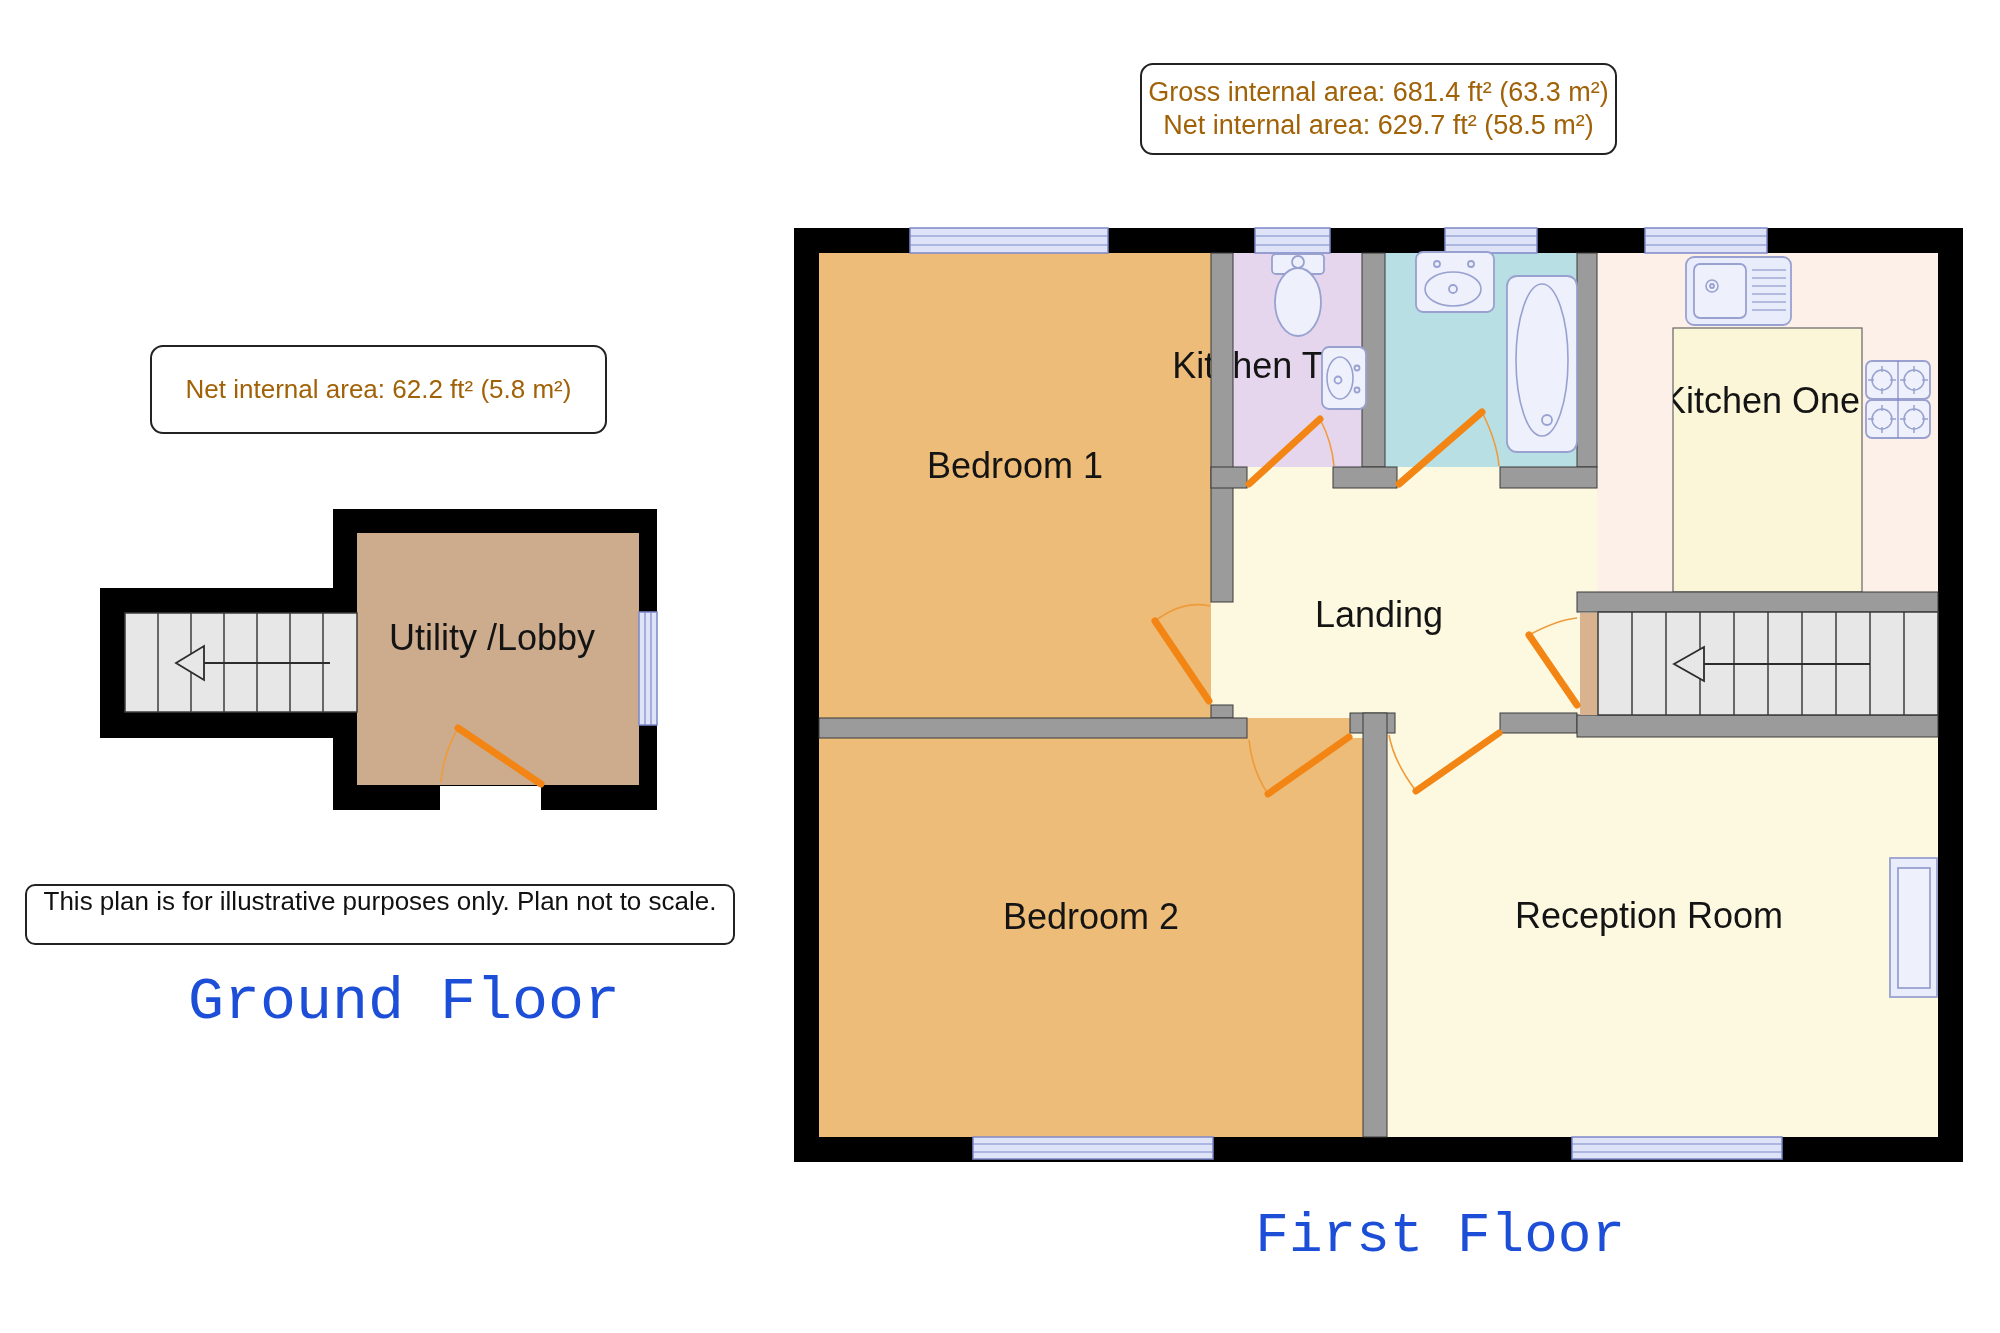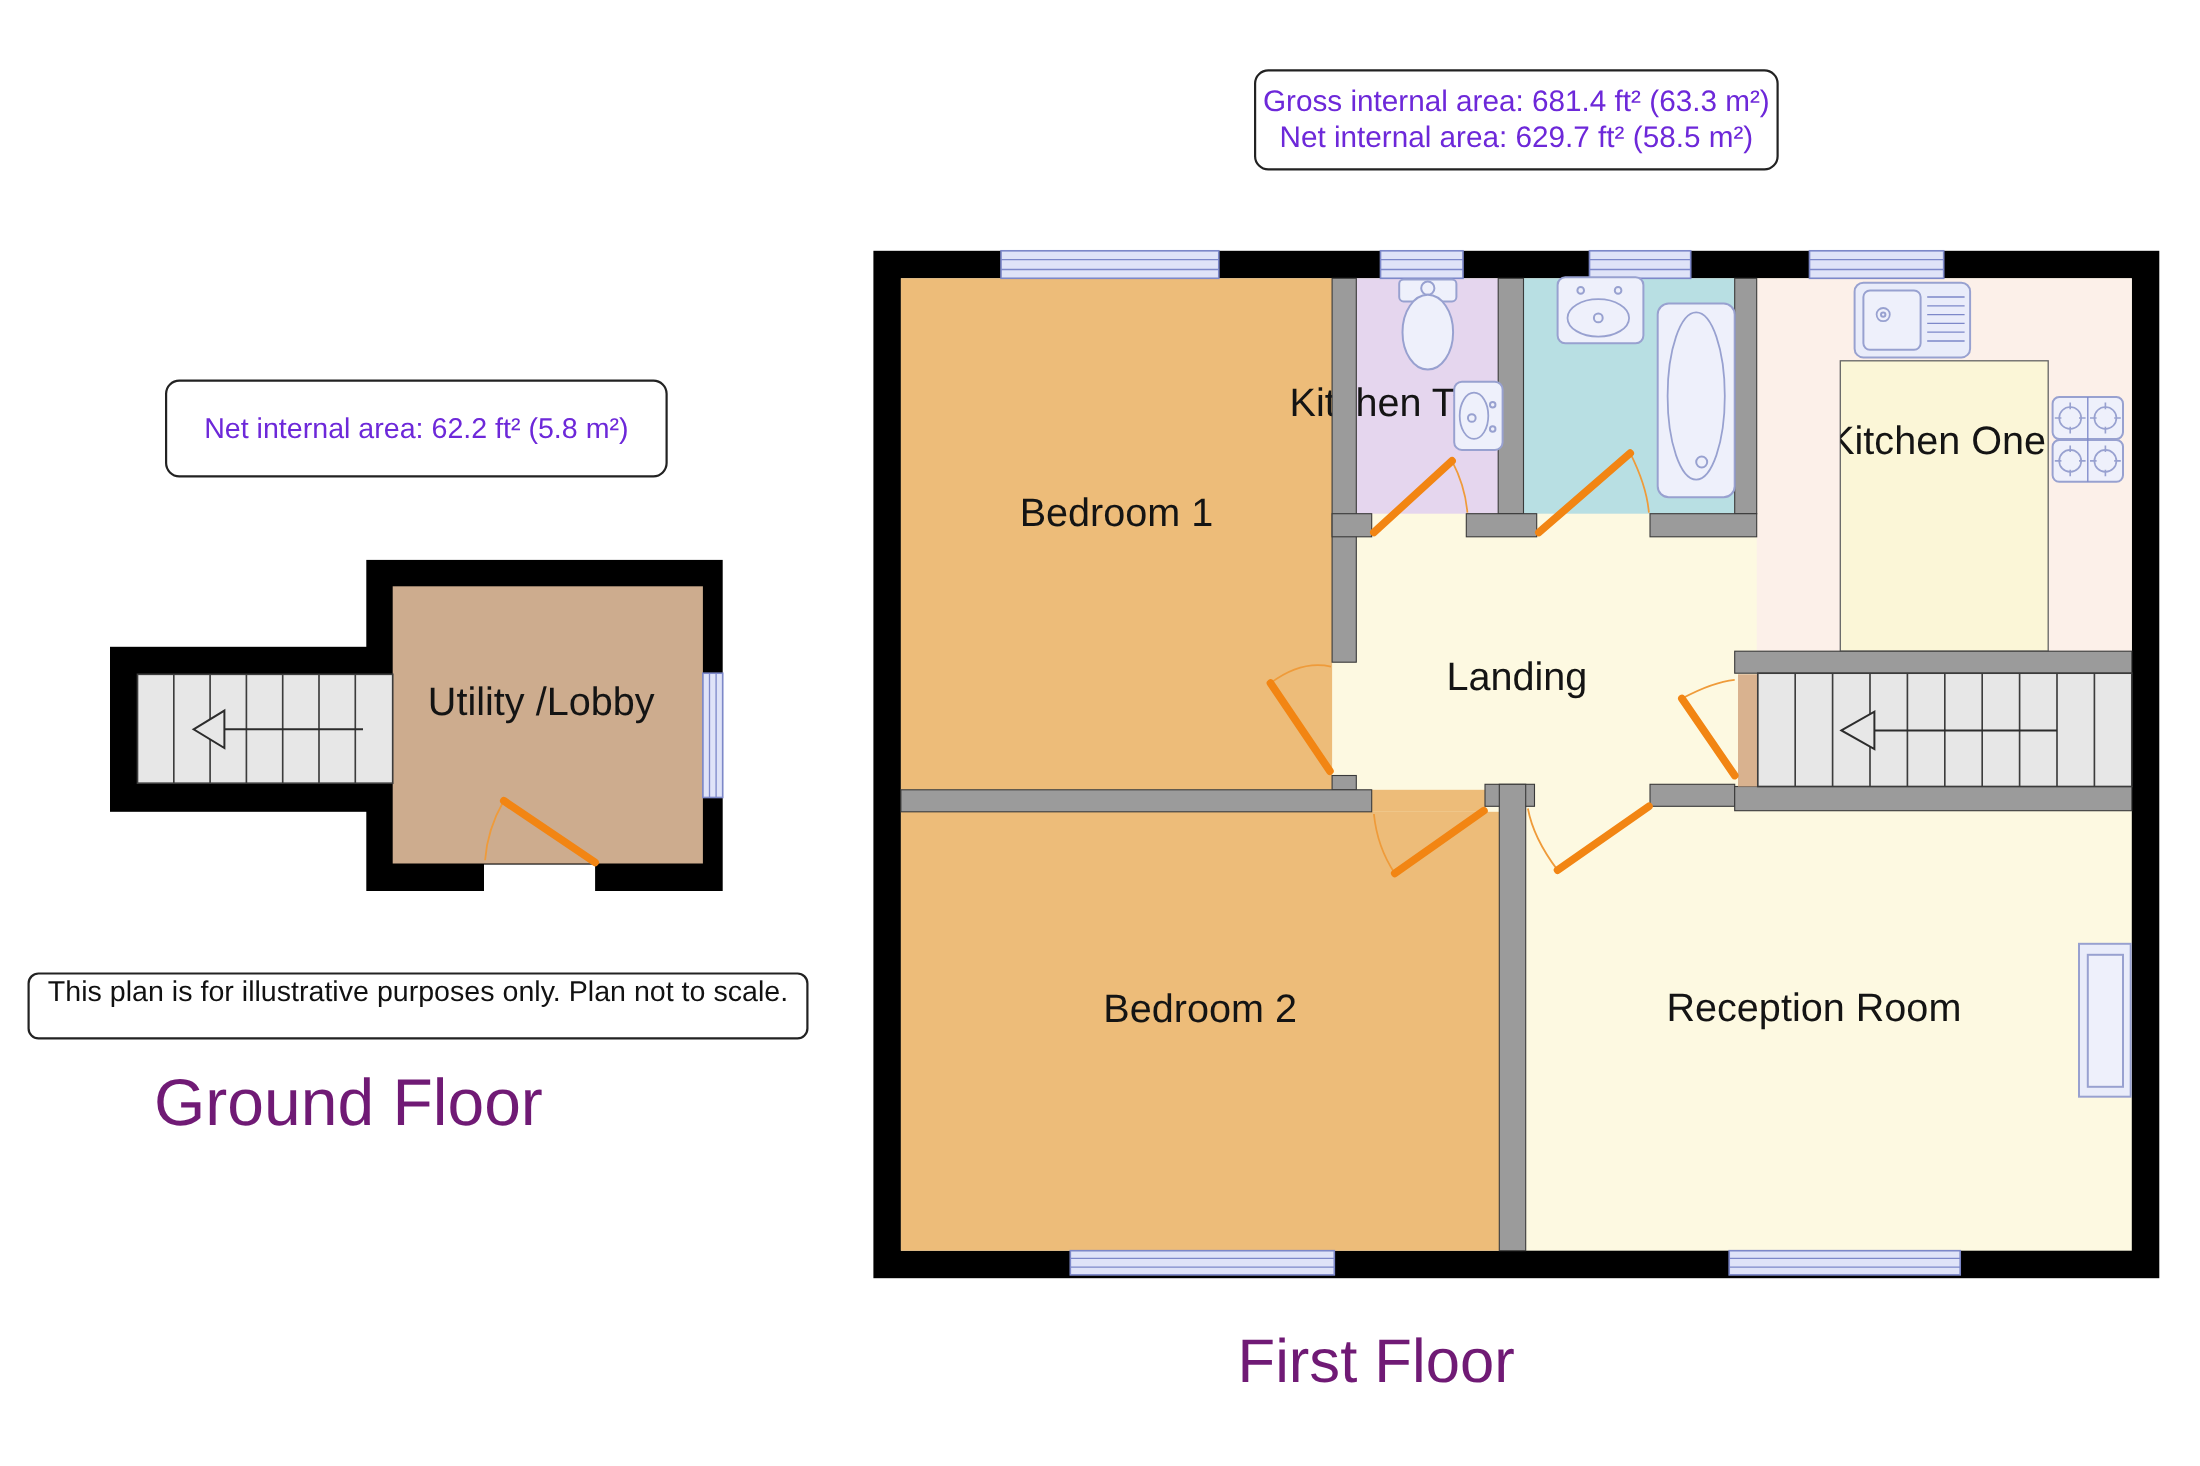--- a/index.html
+++ b/index.html
@@ -4,30 +4,30 @@
 <style>
   html,body{margin:0;padding:0;background:#ffffff;}
   #canvas{
     position:relative;width:2000px;height:1333px;background:#ffffff;overflow:hidden;
     font-family:"Liberation Sans","DejaVu Sans",sans-serif;color:#141414;
   }
   #plan-svg{position:absolute;left:0;top:0;width:2000px;height:1333px;}
   .info-box{
     position:absolute;border:2px solid #222;border-radius:13px;background:#ffffff;
     display:flex;flex-direction:column;align-items:center;justify-content:center;
-    font-size:27px;line-height:33px;white-space:nowrap;color:#6d28d9;
+    font-size:27px;line-height:33px;white-space:nowrap;color:#a16207;
   }
   .disclaimer-box{
     position:absolute;left:25px;top:884px;width:706px;height:57px;
     border:2px solid #222;border-radius:10px;background:#ffffff;
     display:flex;justify-content:center;
     font-size:26px;white-space:nowrap;color:#111;
   }
   .floor-title{
-    position:absolute;font-size:60px;color:#701a75;text-align:left;white-space:nowrap;
+    position:absolute;font-size:60px;color:#1d4ed8;text-align:right;white-space:nowrap;font-family:Liberation Mono, monospace;
   }
   #ground-title{left:140px;top:968px;width:480px;}
   #first-title{left:1125px;top:1204px;width:500px;font-size:56px;}
   #ground-info{left:150px;top:345px;width:453px;height:85px;font-size:26px;}
   #first-info{left:1140px;top:63px;width:473px;height:88px;}
   .room-label{fill:#141414;font-size:36px;font-family:"Liberation Sans","DejaVu Sans",sans-serif;}
   .wall-gray{fill:#9b9b9b;stroke:#3a3a3a;stroke-width:1;}
   .tread{fill:#e7e7e7;stroke:#3c3c3c;stroke-width:1.5;}
   .tread-line{stroke:#3c3c3c;stroke-width:1.5;}
   .win{fill:#dfe3f8;stroke:#7d88c9;stroke-width:1.5;}

